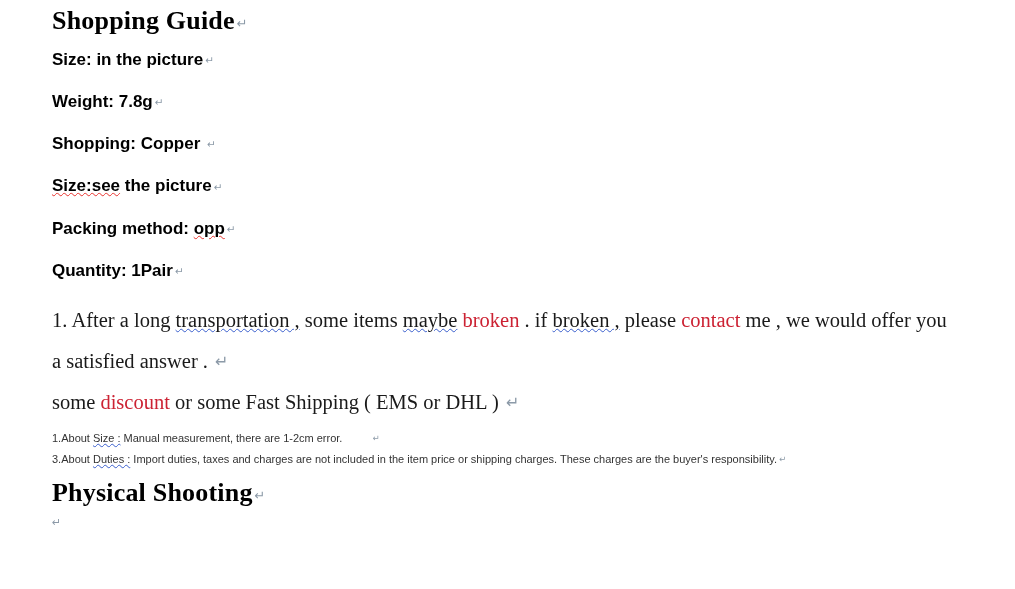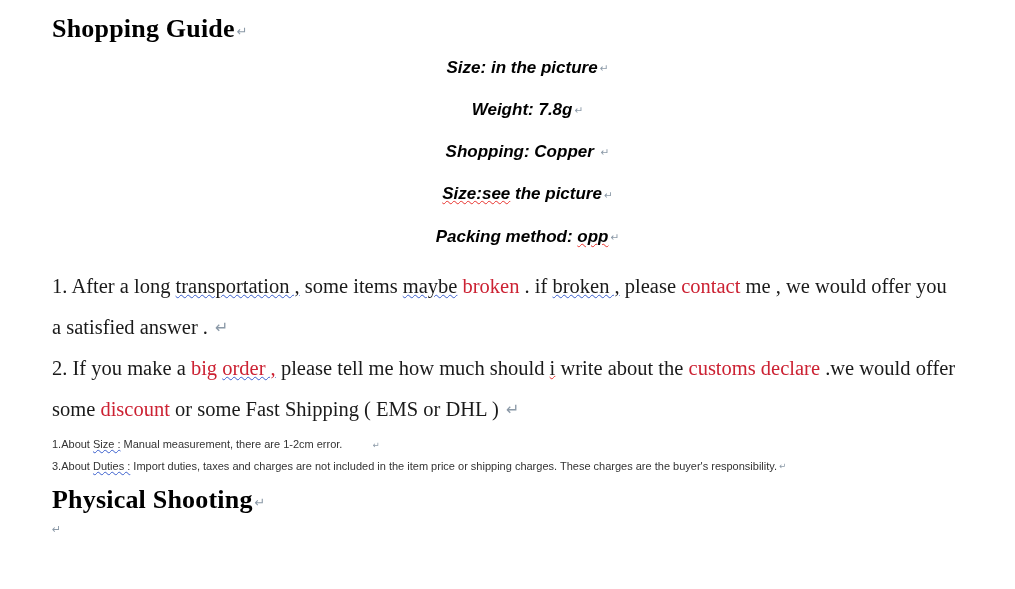--- a/index.html
+++ b/index.html
@@ -14,43 +14,42 @@
     font-family: "Liberation Serif", "DejaVu Serif", serif;
     color: #000000;
     -webkit-font-smoothing: antialiased;
   }
 
   .page {
     position: relative;
     width: 1015px;
     height: 589px;
     box-sizing: border-box;
-    padding: 12px 12px 0 52px;
+    padding: 4px 12px 0 52px;
     border-radius: 23px;
   }
 
   
   .doc-heading {
     font-family: "Liberation Serif", "DejaVu Serif", serif;
     font-weight: bold;
     font-size: 26px;
     line-height: 30px;
     letter-spacing: 0.2px;
     margin: 0;
     white-space: nowrap;
   }
   .h-shopping { padding-top: 2px; }
   .h-physical { padding-top: 8px; }
 
   
   .spec-block {
     margin: 0;
     padding: 0;
-    text-align: center;
-    font-style: italic;
+    text-align: left;
   }
   .spec-line {
     font-family: "Liberation Sans", "DejaVu Sans", sans-serif;
     font-weight: bold;
     font-size: 17px;
     line-height: 42px;
     color: #000000;
     white-space: nowrap;
   }
 
@@ -152,34 +151,34 @@
     </div>
 
     <div class="spec-line">
       <span class="sp-red">Size:see</span><span> the picture</span><span class="ret">↵</span>
     </div>
 
     <div class="spec-line">
       <span>Packing method: </span><span class="sp-red">opp</span><span class="ret">↵</span>
     </div>
 
+    <div class="spec-line">
+      <span>Quantity: 1Pair</span><span class="ret">↵</span>
+    </div>
 
   </div>
 
   <div class="body-para first">
     <span>1. </span><span>After a long </span><span class="sp-blue">transportation ,</span><span> some items </span><span class="sp-blue">maybe</span><span> </span><span class="red">broken</span><span> . if </span><span class="sp-blue">broken ,</span><span> please </span><span class="red">contact</span><span> me , we would offer you</span>
   </div>
 
   <div class="body-para">
     <span>a satisfied answer . </span><span class="ret small">↵</span>
   </div>
 
-  <div class="body-para">
-    <span>2. </span><span>If you make a </span><span class="red">big </span><span class="red sp-blue">order ,</span><span> please tell me how much should </span><span class="sp-red-small">i</span><span> write about the </span><span class="red">customs declare</span><span> .we would offer</span>
-  </div>
 
   <div class="body-para">
     <span>some </span><span class="red">discount</span><span> or some Fast Shipping ( EMS or DHL ) </span><span class="ret small">↵</span>
   </div>
 
   <div class="notes">
 
     <div class="note-line">
       <span>1.About </span><span class="sp-blue">Size :</span><span> Manual measurement, there are 1-2cm error.</span><span class="gap-ret"></span><span class="ret small">↵</span>
     </div>

